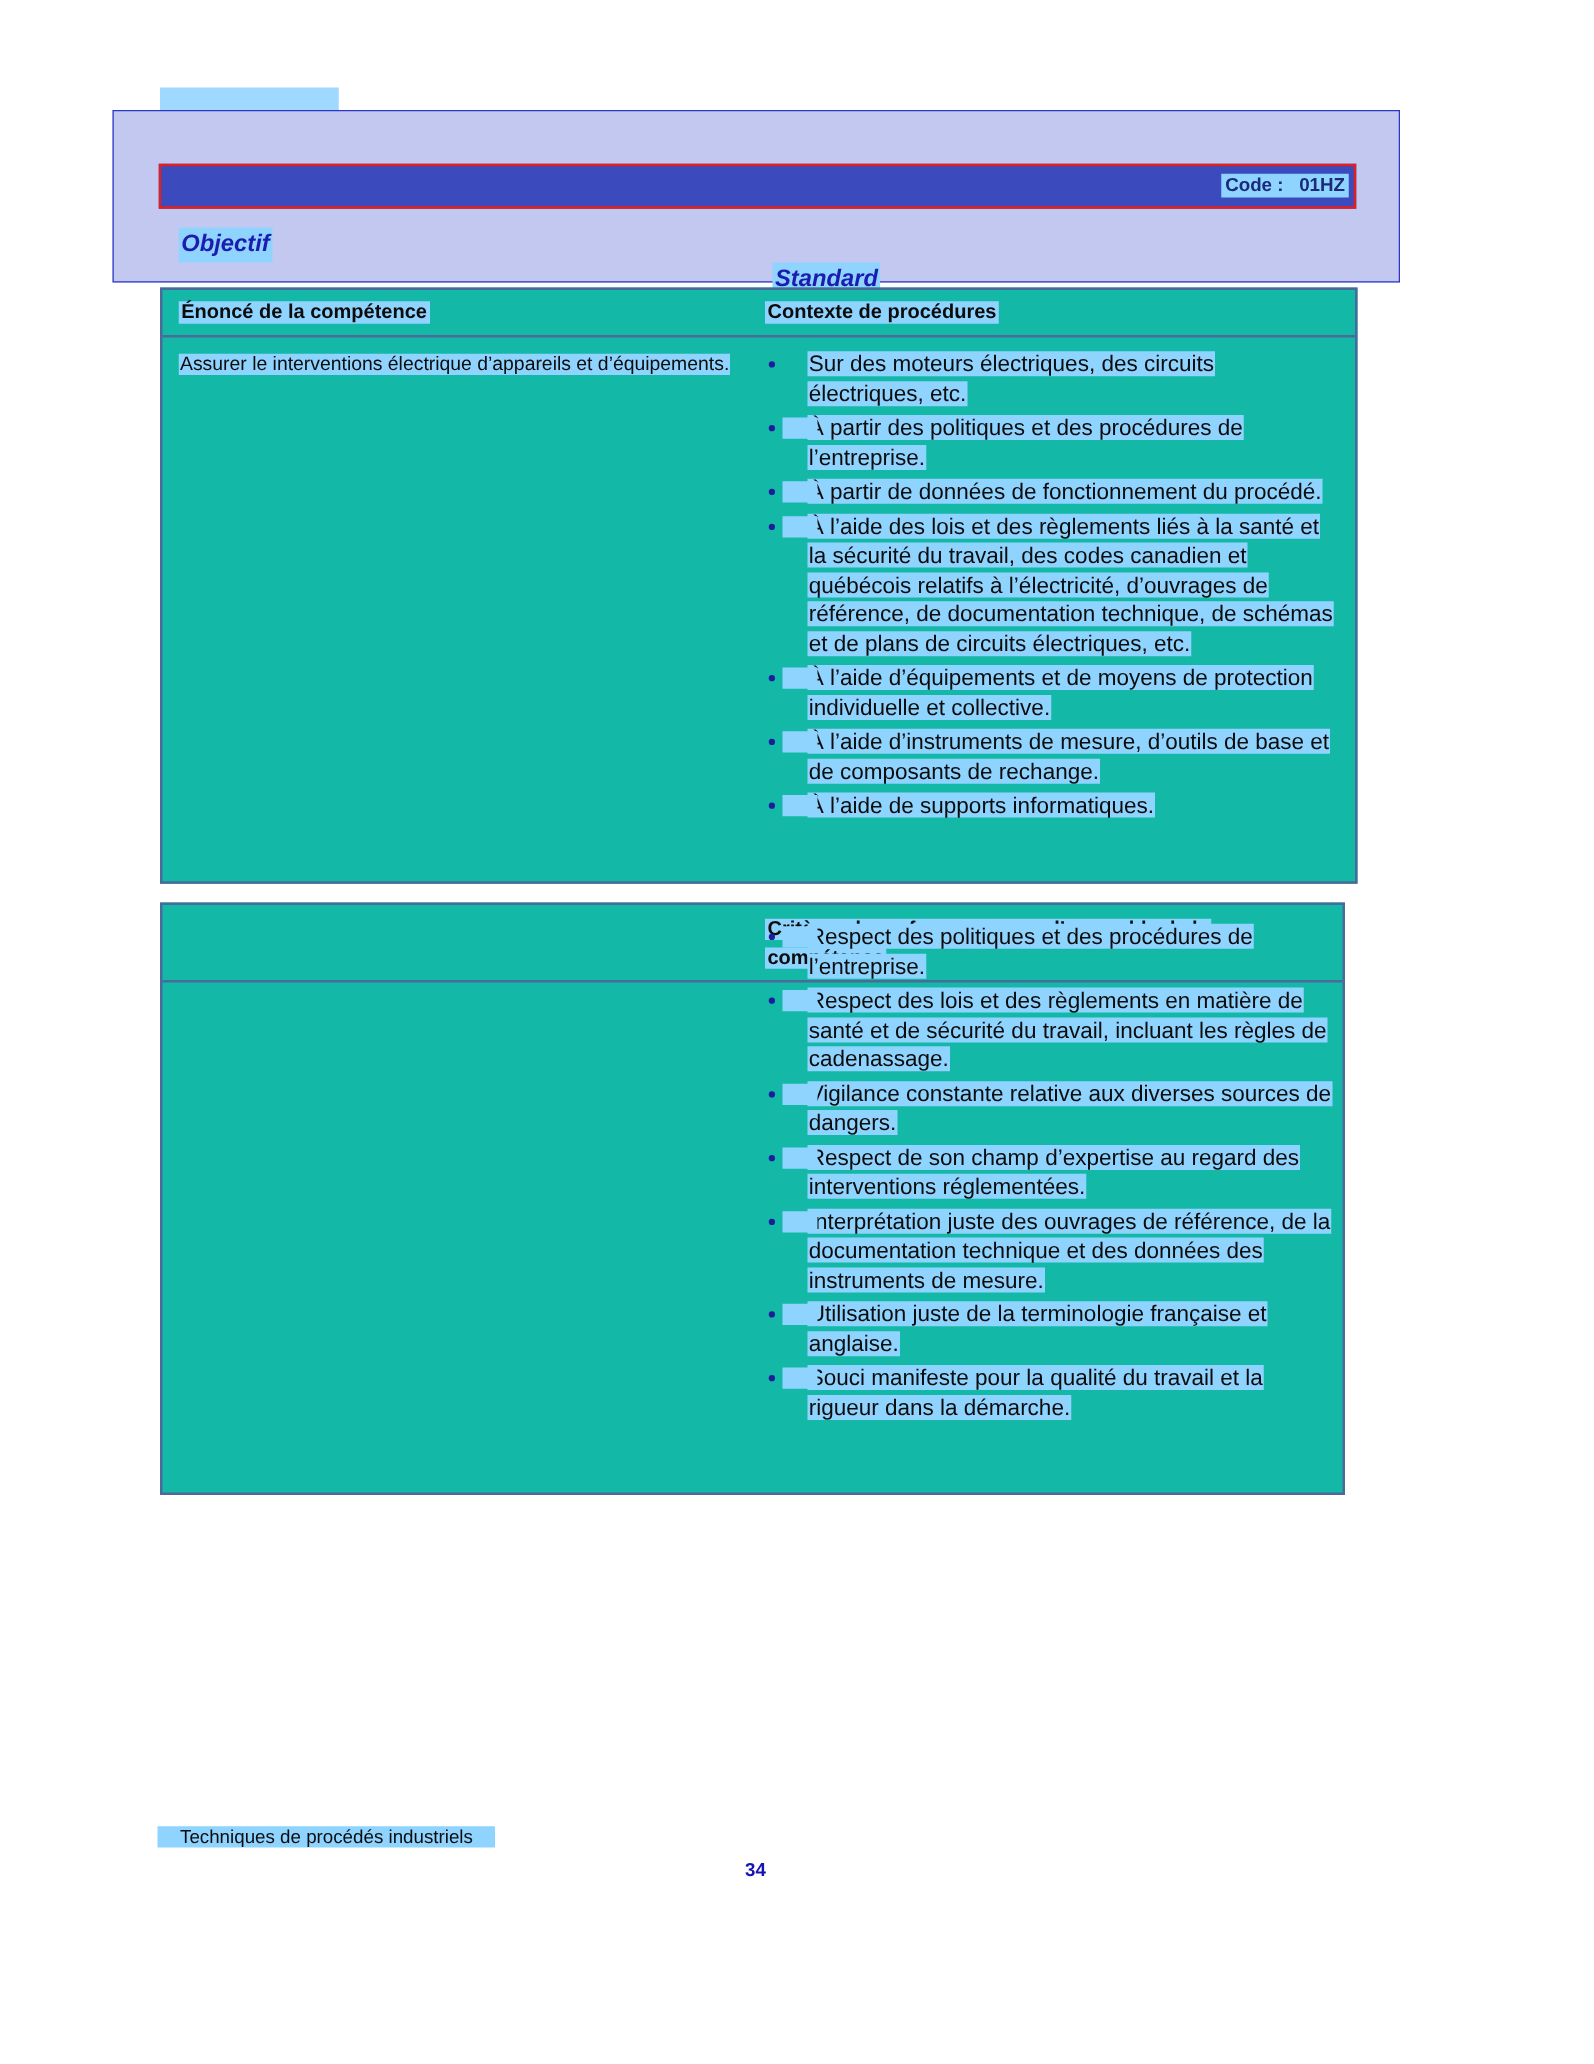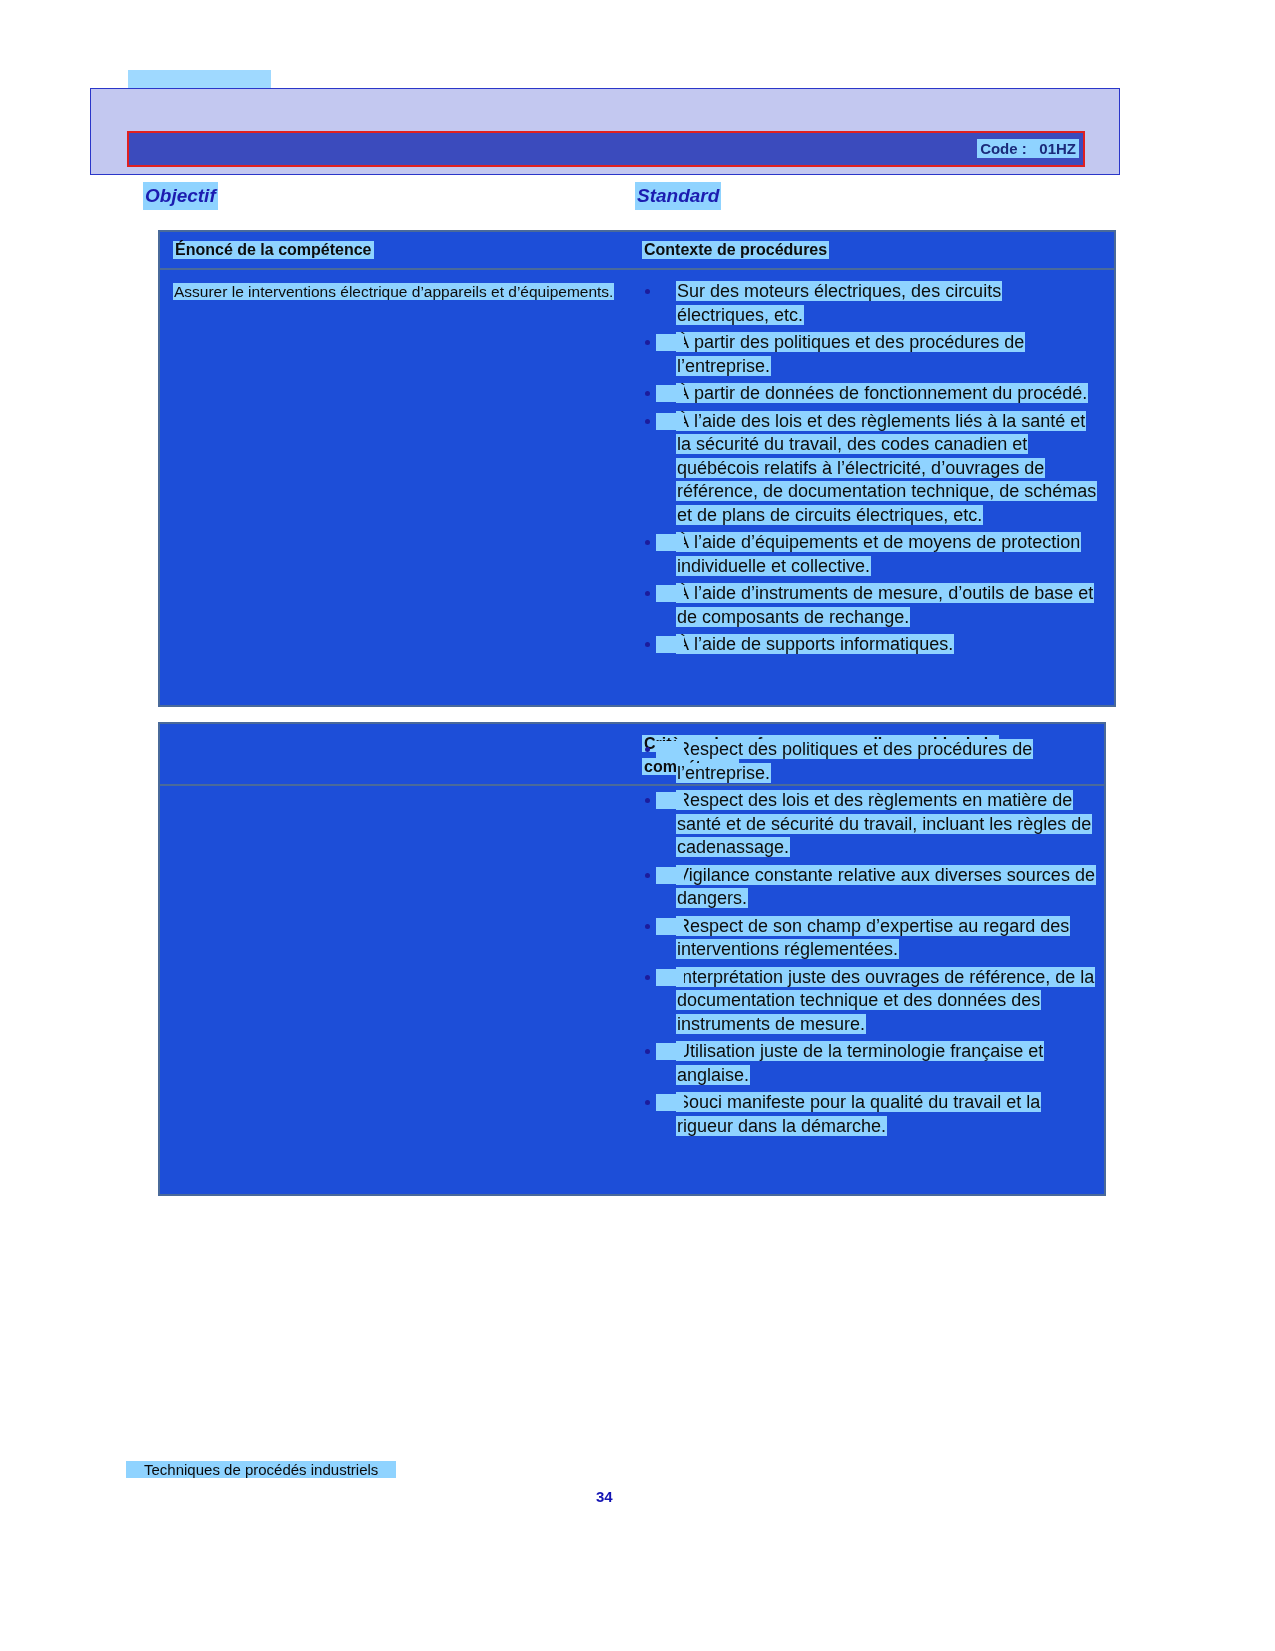--- a/index.html
+++ b/index.html
@@ -34,21 +34,21 @@
     background: #9fd9ff;
     padding: 16px 2px;
     white-space: nowrap;
   }
 
   .header-box {
     position: absolute;
     left: 90px;
     top: 88px;
     width: 1030px;
-    height: 87px;
+    height: 138px;
     background: #c3c8f0;
     border: 1px solid #2b36c9;
     box-sizing: border-box;
   }
 
   .code-bar {
     position: absolute;
     left: 36px;
     top: 42px;
     width: 958px;
@@ -76,29 +76,28 @@
     top: 93px;
     font-size: 19px;
     font-weight: 700;
     font-style: italic;
     color: #1c1cb0;
     background: #8fd3ff;
     padding: 3px 2px;
     white-space: nowrap;
   }
   .objectif-label { left: 52px; }
-  .standard-label { left: 544px; }
+  .standard-label { left: 527px; margin-top: 28px; }
 
   
   .tbl {
     position: absolute;
     border: 2px solid #4a6a9a;
     box-sizing: border-box;
-    background: #1d4ed8;
-    margin-left: 30px;
+    background: #14b8a6;
   }
   .tbl-1 {
     left: 128px;
     top: 230px;
     width: 958px;
     height: 477px;
   }
   .tbl-2 {
     left: 128px;
     top: 722px;

